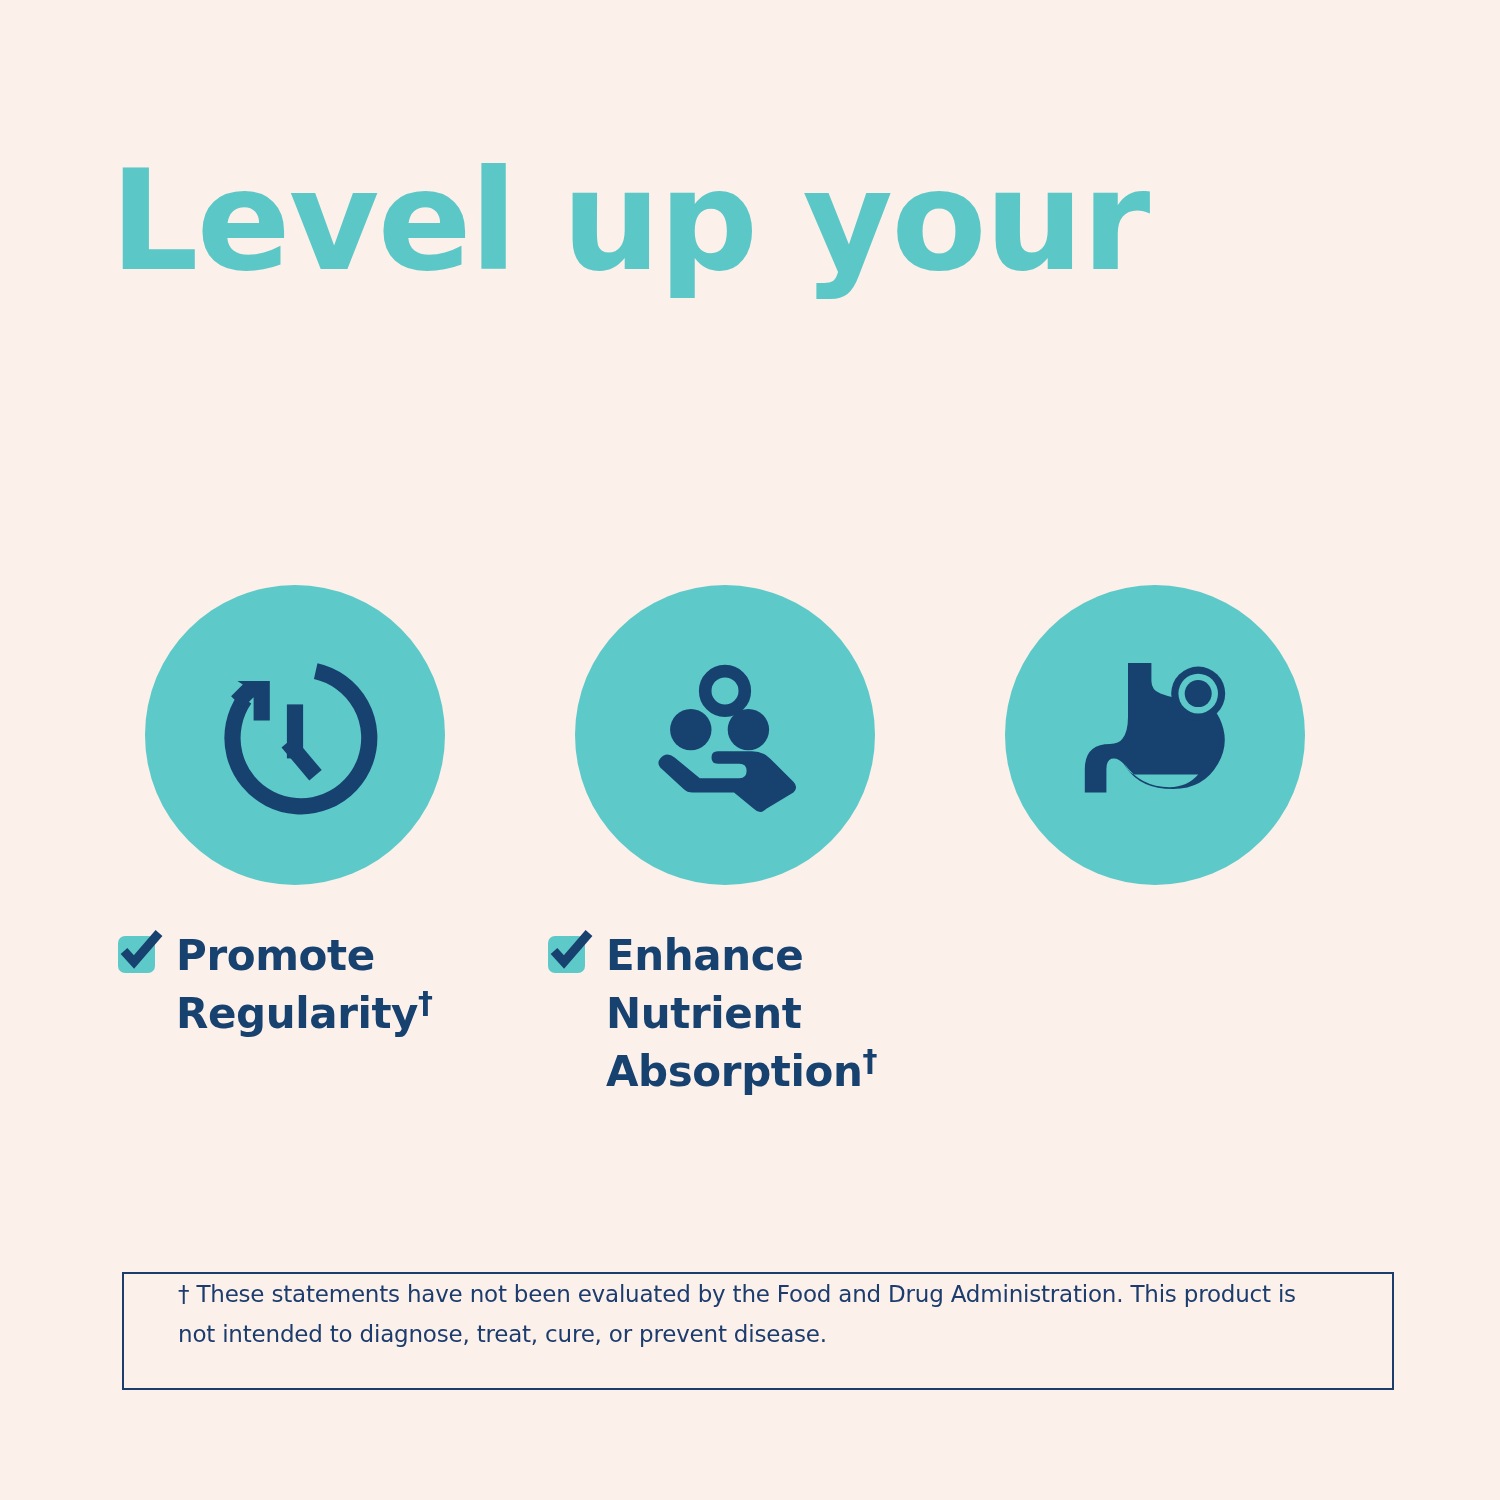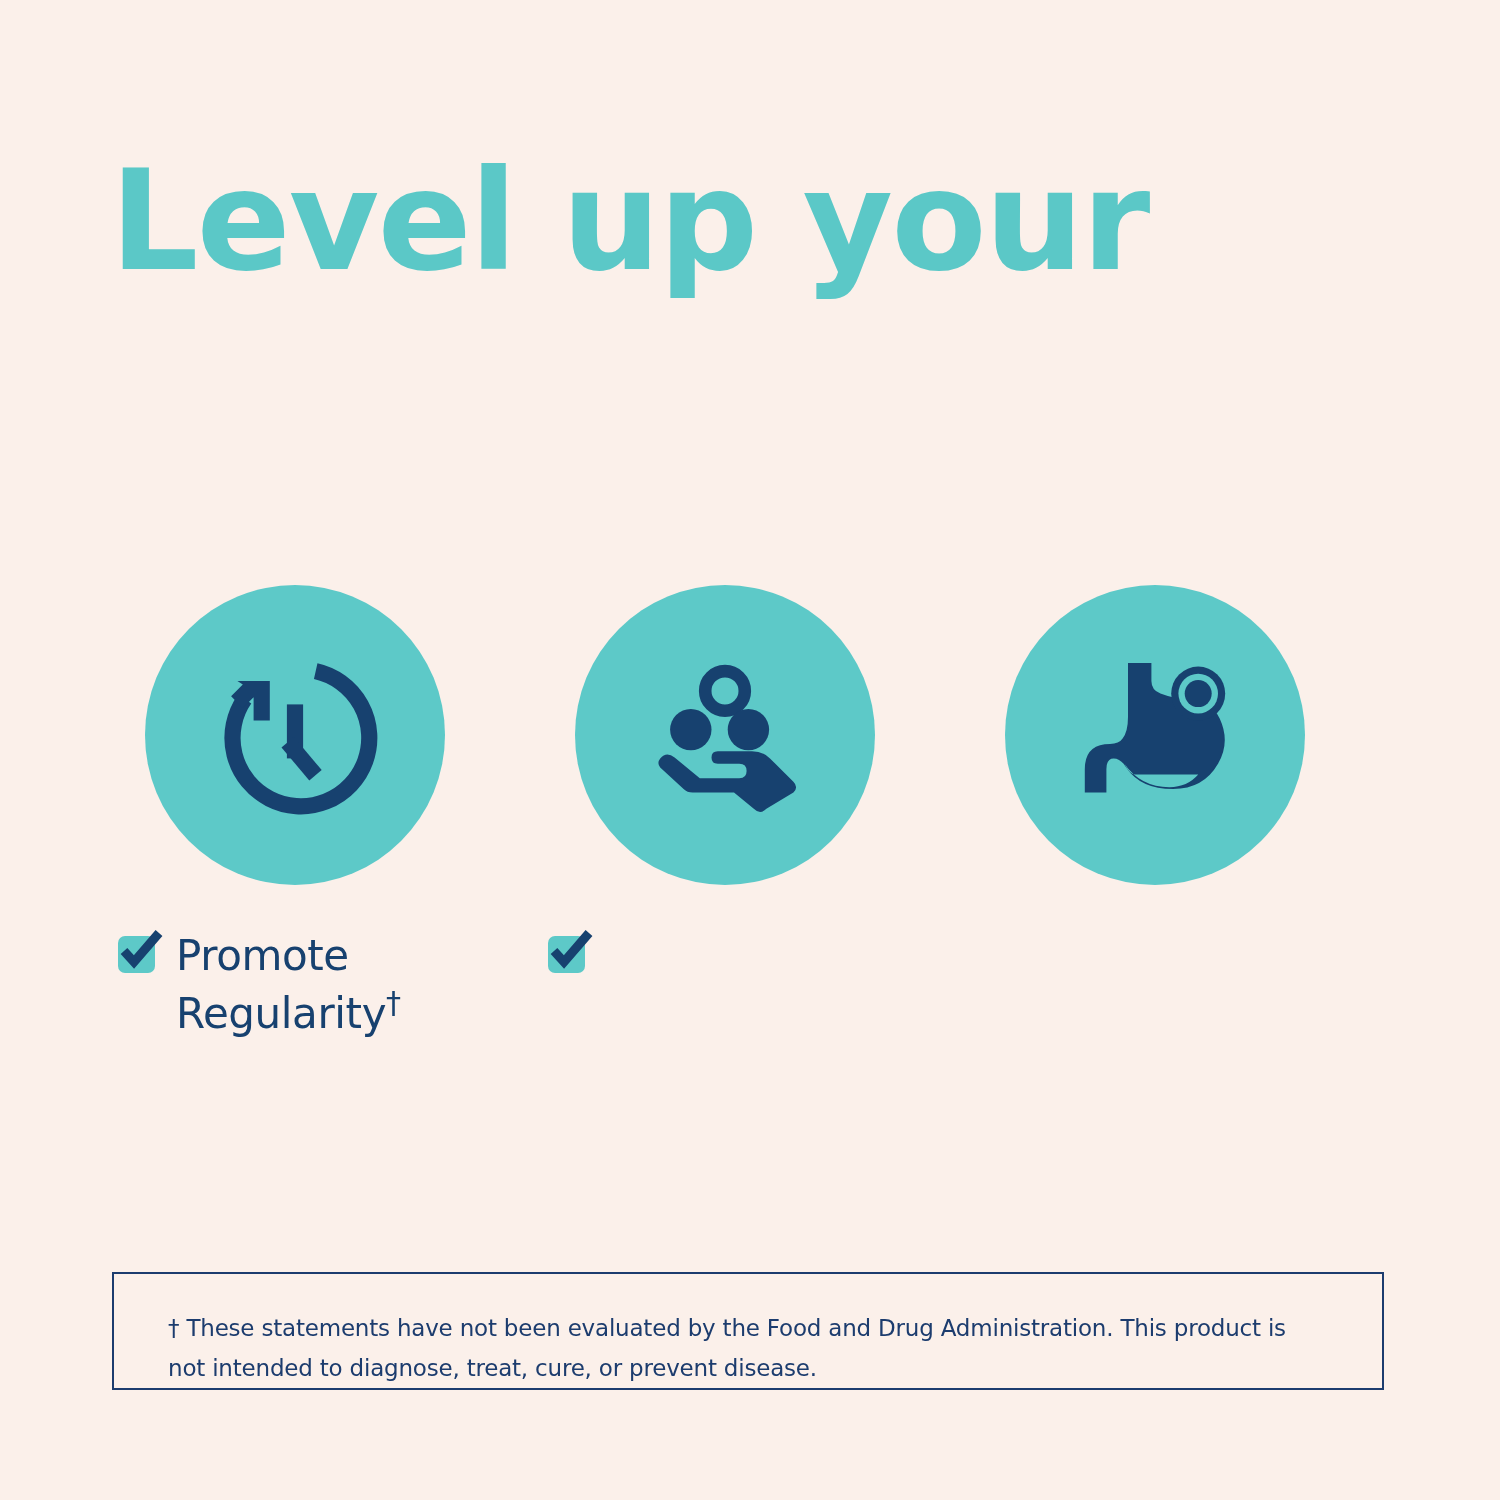--- a/index.html
+++ b/index.html
@@ -93,37 +93,37 @@
     top: -7px;
     width: 45px;
     height: 45px;
     overflow: visible;
   }
   .claim-label {
     color: #17416F;
     font-family: "DejaVu Sans", sans-serif;
     font-size: 42px;
     line-height: 58px;
-    font-weight: 400;
+    font-weight: 700;
     letter-spacing: -0.4px;
     max-width: 340px;
   }
   .claim-label .dag { font-size: 30px; vertical-align: super; line-height: 0; }
 
   
   .disclaimer {
     position: absolute;
-    left: 112px;
+    left: 122px;
     top: 1272px;
     width: 1272px;
     height: 118px;
     border: 2px solid #1C3C6E;
     box-sizing: border-box;
     display: flex;
-    align-items: flex-end;
+    align-items: flex-start;
   }
   .disclaimer-text {
     color: #1C3C6E;
     font-family: "DejaVu Sans", sans-serif;
     font-size: 23px;
     line-height: 40px;
     padding: 0 54px;
     letter-spacing: -0.2px;
   }
 </style>
@@ -176,20 +176,21 @@
           </svg>
         </span>
       </div>
       <div class="claim">
         <span class="checkbox">
           <span class="box"></span>
           <svg viewBox="0 0 45 45">
             <path d="M7 22 L17 33 L42 4" fill="none" stroke="#17416F" stroke-width="9" stroke-linecap="butt" stroke-linejoin="miter"></path>
           </svg>
         </span>
+        <span class="claim-label"><span>Enhance</span><br><span>Nutrient</span><br><span>Absorption</span><span class="dag">†</span></span>
       </div>
     </div>
 
     <div class="feature">
       <div class="icon-circle">
         <span>
           <svg width="180" height="180" viewBox="0 0 100 100">
             <path d="M36 10 h12 v10 q0 5 5 7 q8 3 14 3 q14 0 19 11 q6 13 -1 25 q-8 14 -25 14 q-18 0 -26 -12 q-3 -5 -7 -5 q-4 0 -4 6 v13 H11 V69 q0 -14 14 -14 q5 0 7 -3 q3 -4 3 -12 V10 Z" fill="#17416F"></path>
             <path d="M33 66 q9 13 25 13 q10 0 16 -7 H39 q-3 0 -6 -6 Z" fill="#5DC9C8"></path>
             <circle cx="74" cy="27" r="15" fill="#17416F"></circle>

